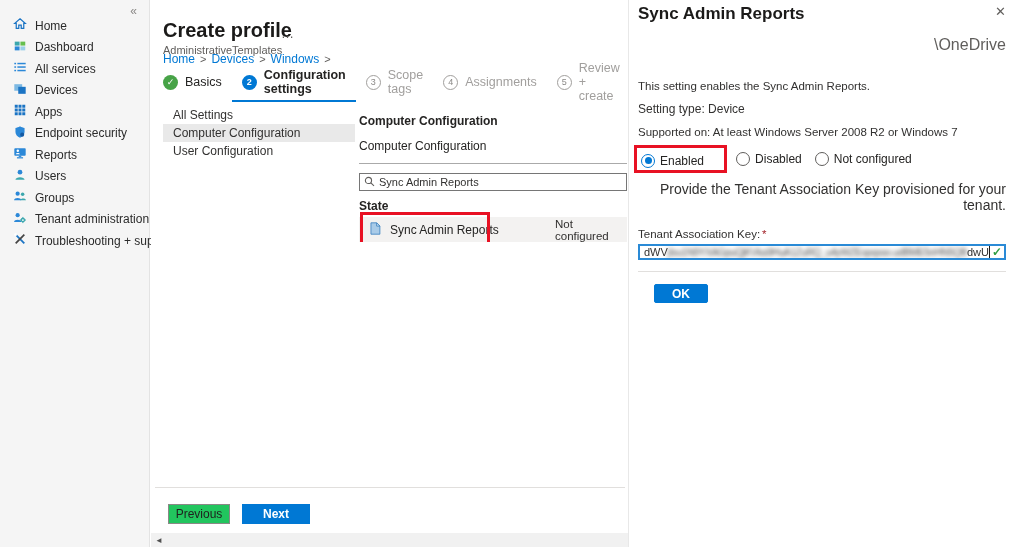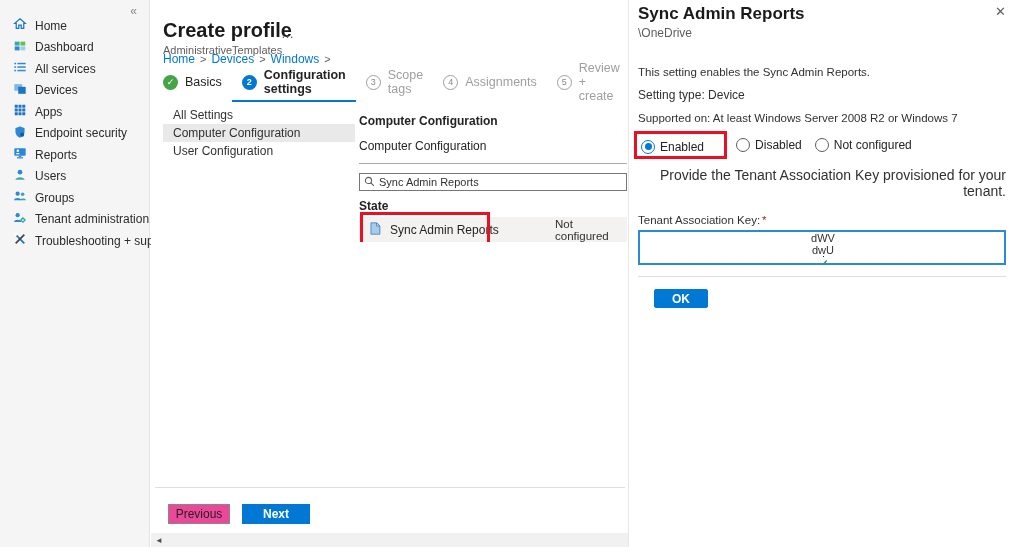--- a/index.html
+++ b/index.html
@@ -58,49 +58,49 @@
   .sort { font-size:10px; color:#605e5c; font-weight:normal; letter-spacing:-2px; }
   .trow { display:flex; align-items:center; height:25px; background:#f3f2f1; font-size:12px;
     position:relative; cursor:pointer; }
   .trow .doc { margin:0 9px 0 10px; }
   .trow .state-cell { width:72px; margin-left:auto; font-size:11.5px; color:#323130; }
   .row-annotation { position:absolute; left:1px; top:-5px; width:130px; height:33px;
     border:3px solid #e81123; pointer-events:none; }
 
   
   .footer-div { position:absolute; left:4px; top:487px; width:470px; border-top:1px solid #e1dfdd; }
-  .btn-prev { position:absolute; left:17px; top:504px; width:62px; height:20px; background:#ec4899;
+  .btn-prev { position:absolute; left:17px; top:504px; width:62px; height:20px; background:#22c55e;
     border:1px solid #8a8886; font-size:12px; color:#201f1e; cursor:pointer; font-family:inherit; }
   .btn-next { position:absolute; left:91px; top:504px; width:68px; height:20px; background:#0078d4;
     border:1px solid #0078d4; font-size:12px; font-weight:bold; color:#fff; cursor:pointer; font-family:inherit; }
   .hscroll { position:absolute; left:0; top:533px; width:477px; height:14px; background:#f1f1f1;
     display:flex; align-items:center; cursor:pointer; }
   .hscroll .arr { font-size:8px; color:#505050; margin-left:4px; }
 
   
   .panel { position:absolute; left:628px; top:0; width:396px; height:547px; background:#fff;
     border-left:1px solid #e8e8e8; padding:4px 18px 0 9px; }
   .panel-title { font-size:17px; font-weight:bold; color:#1b1a19; }
   .panel-close { position:absolute; right:18px; top:4px; font-size:13px; color:#605e5c; cursor:pointer; }
-  .panel-path { font-size:12px; color:#605e5c; margin-top:2px; }
+  .panel-path { font-size:16px; color:#605e5c; margin-top:12px;text-align:right; }
   .p-desc { font-size:11.5px; color:#323130; margin-top:26px; }
   .p-type { font-size:12px; color:#323130; margin-top:10px; }
   .p-supported { font-size:11.5px; color:#323130; margin-top:10px; }
   .radio-row { display:flex; align-items:center; margin-top:7px; height:28px; }
   .radio-opt { display:inline-flex; align-items:center; gap:5px; font-size:12px; margin-right:13px; cursor:pointer; }
   .radio-opt .rb { width:14px; height:14px; border:1px solid #605e5c; border-radius:50%;
     display:inline-flex; align-items:center; justify-content:center; background:#fff; }
   .radio-opt.selected .rb { border:1px solid #0078d4; }
   .radio-opt.selected .rb::after { content:""; width:7px; height:7px; border-radius:50%; background:#0078d4; }
   .radio-annotated { border:3px solid #e81123; padding:2px 7px 2px 4px; margin-left:-4px; margin-right:9px; }
   .p-instruction { font-size:14px; color:#323130; margin-top:8px;text-align:right; }
   .p-field-label { font-size:11.5px; color:#323130; margin-top:15px; }
   .req { color:#a4262c; margin-left:2px; }
-  .key-input { margin-top:4px; height:35px; border:2px solid #2a8ad6; display:flex; align-items:center;
-    padding:0 2px 0 4px; font-size:11px; color:#323130; white-space:nowrap; overflow:hidden; cursor:text;flex-direction:column; }
+  .key-input { margin-top:4px; height:16px; border:2px solid #2a8ad6; display:flex; align-items:center;
+    padding:0 2px 0 4px; font-size:11px; color:#323130; white-space:nowrap; overflow:hidden; cursor:text; }
   .key-blur { filter:blur(2px); color:#4d4d4d; font-size:10px; letter-spacing:-0.4px; overflow:hidden;
     flex:1; }
   .caret { width:1px; height:13px; background:#1b1a19; flex:0 0 1px; }
   .valid-check { color:#2f9e44; font-size:12px; font-weight:bold; margin-left:2px; }
   .panel-div { border-top:1px solid #e1dfdd; margin-top:11px; }
   .btn-ok { margin-top:12px; margin-left:16px; width:54px; height:19px; background:#0078d4;
     border:1px solid #0078d4; border-radius:2px; color:#fff; font-size:12px; font-weight:bold;
     cursor:pointer; font-family:inherit; }
 </style>
 </head>

